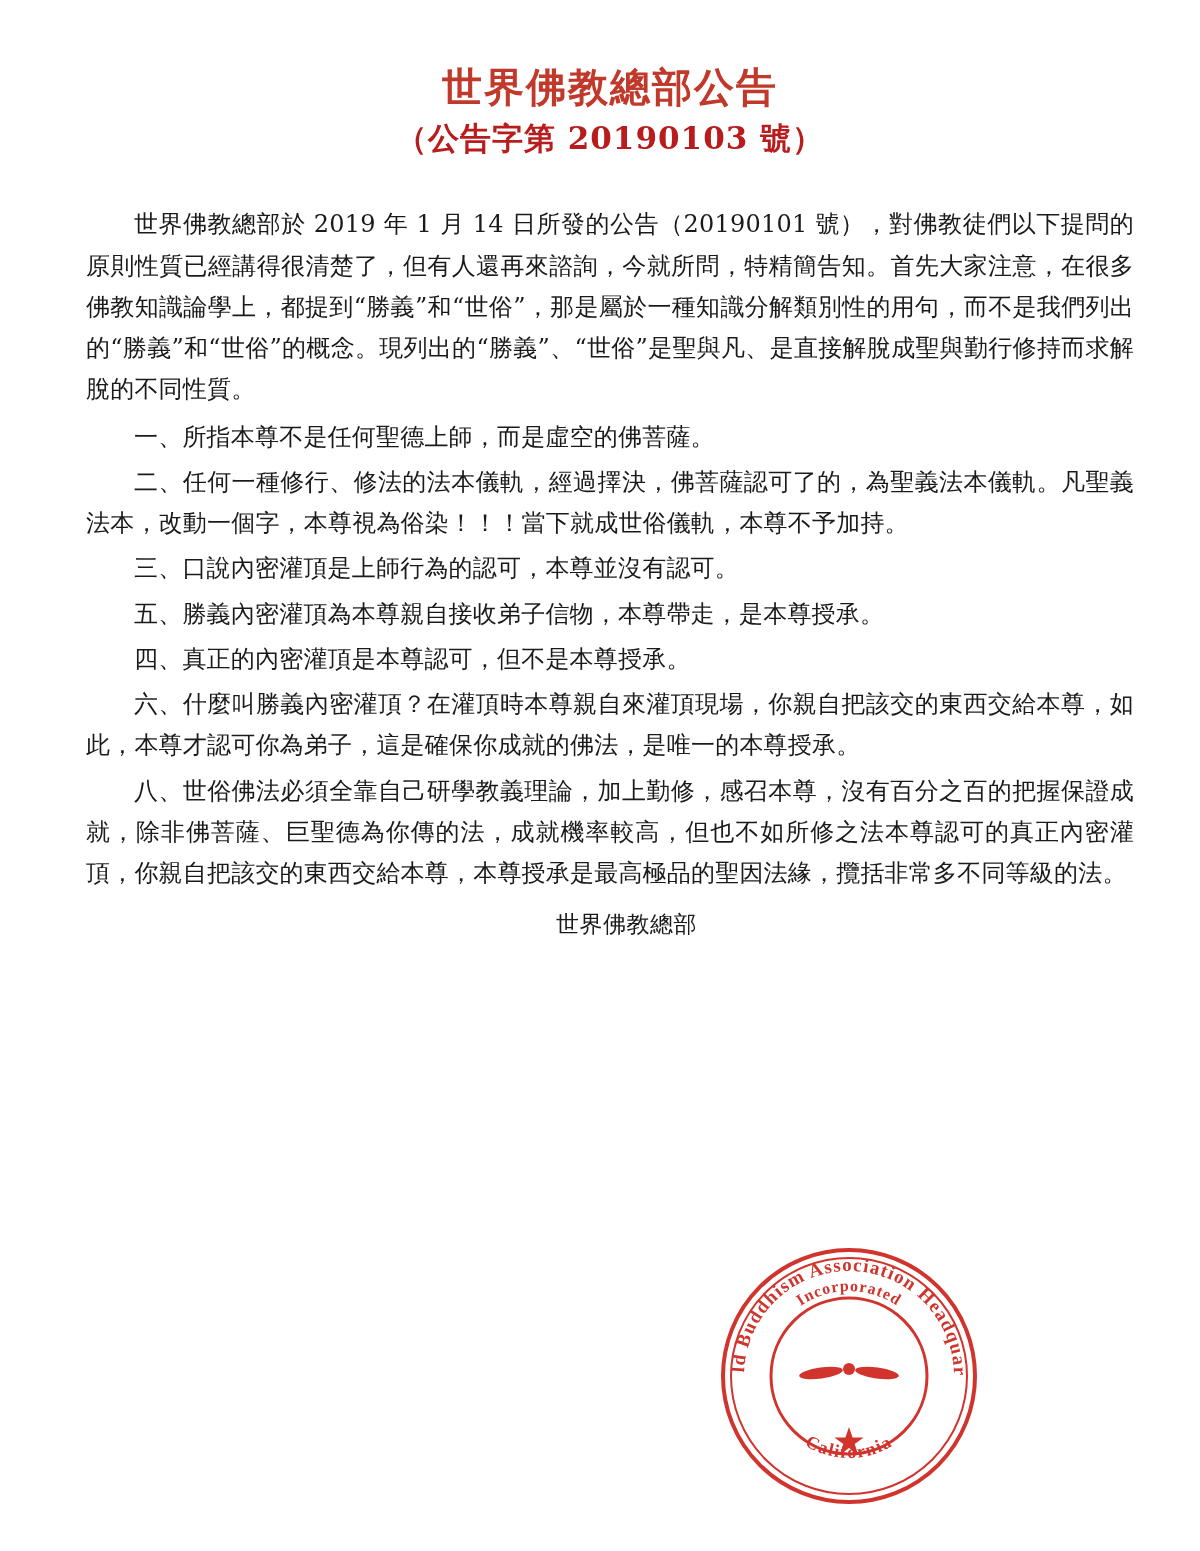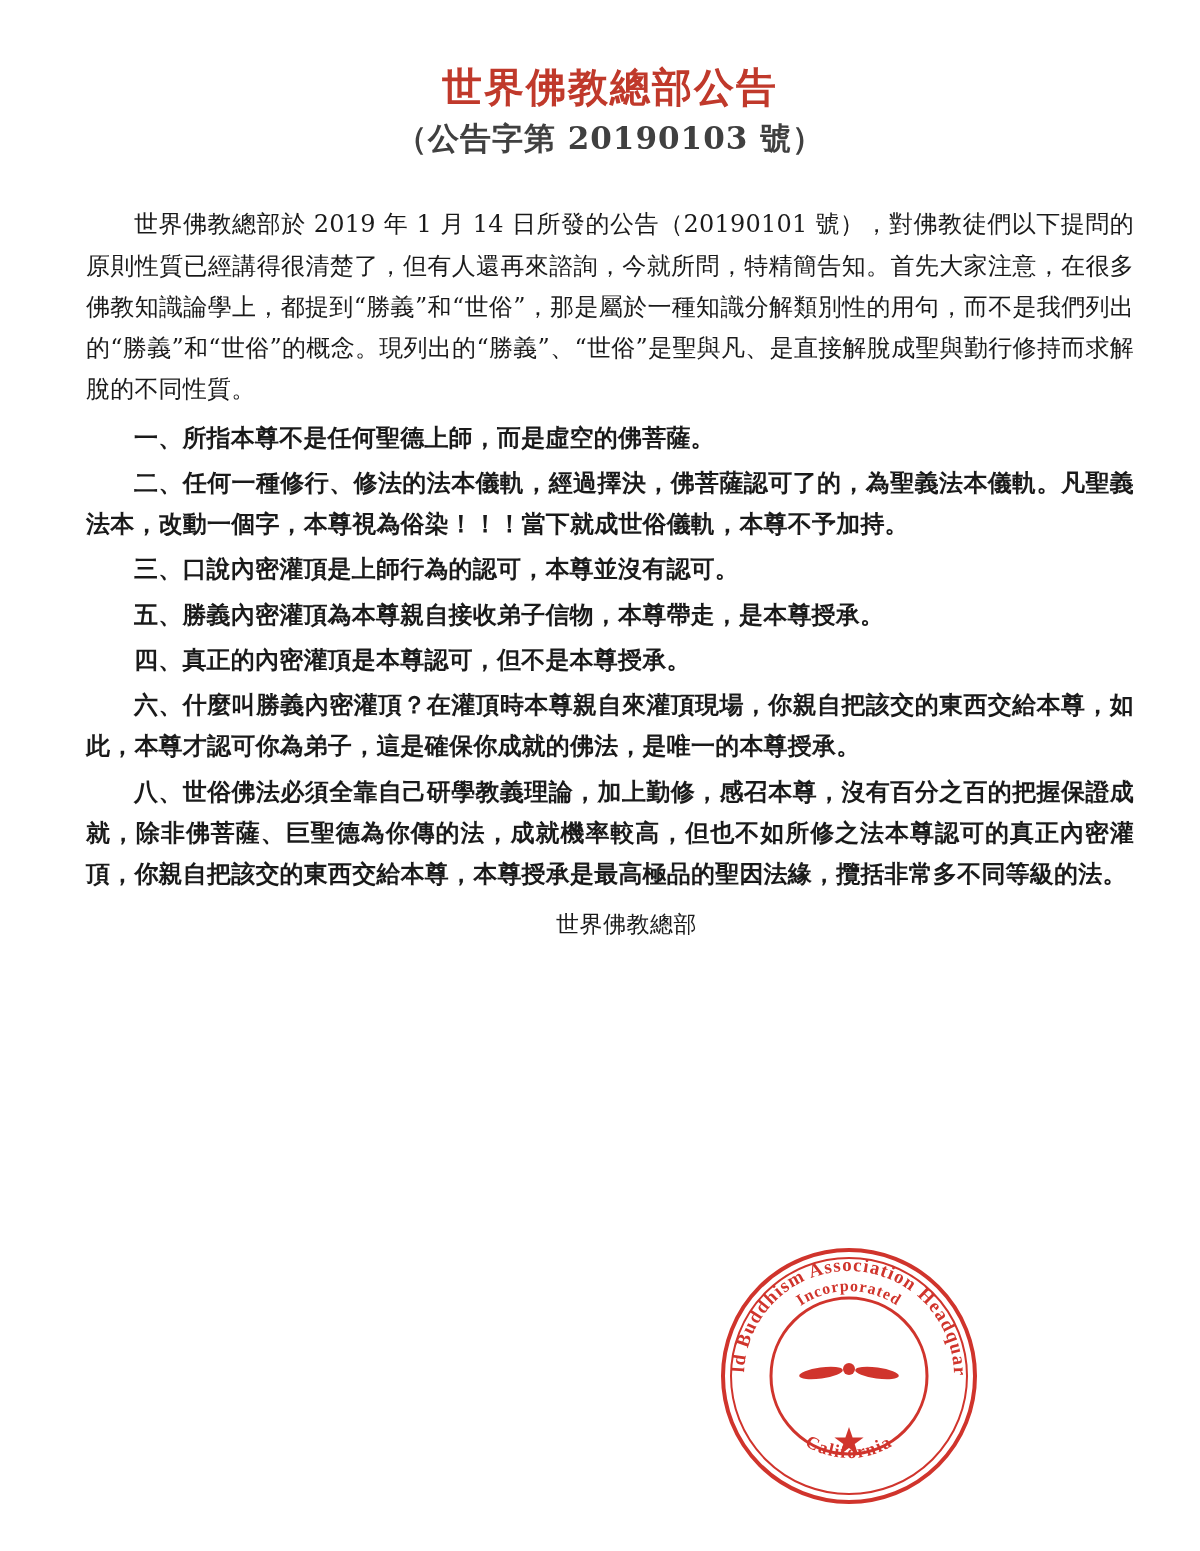--- a/index.html
+++ b/index.html
@@ -26,42 +26,41 @@
     text-align: center;
     color: #c0392b;
     font-size: 40px;
     font-weight: bold;
     letter-spacing: 2px;
     line-height: 1.25;
     margin: 10px 0 2px 0;
   }
   .doc-subtitle {
     text-align: center;
-    color: #404040;
+    color: #b91c1c;
     font-size: 31px;
     font-weight: bold;
     letter-spacing: 1px;
     line-height: 1.3;
     margin: 6px 0 0 0;
   }
   .body-block {
     margin-top: 46px;
   }
   p.para {
     font-size: 24px;
     line-height: 1.72;
     text-align: justify;
     text-justify: inter-ideograph;
     margin: 0 0 6px 0;
     text-indent: 2em;
     letter-spacing: 0.2px;
   }
   p.para.tight {
     margin-bottom: 4px;
-    font-weight: bold;
   }
   .signature-block {
     margin-top: 10px;
     text-align: left;
     padding-left: 470px;
     position: relative;
   }
   .sig-line {
     font-size: 23px;
     line-height: 1.68;

